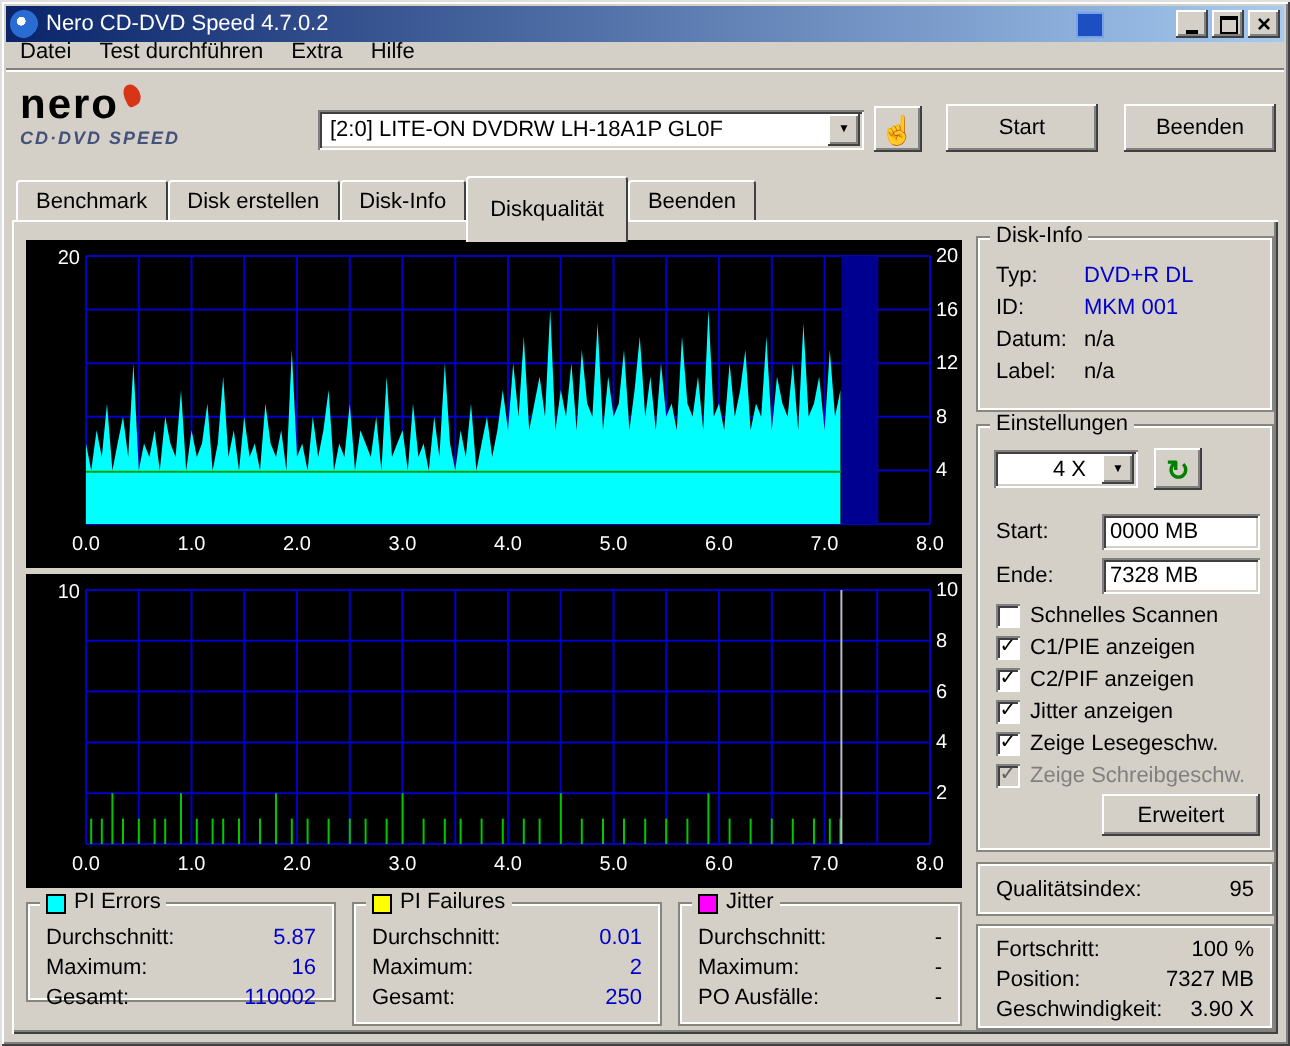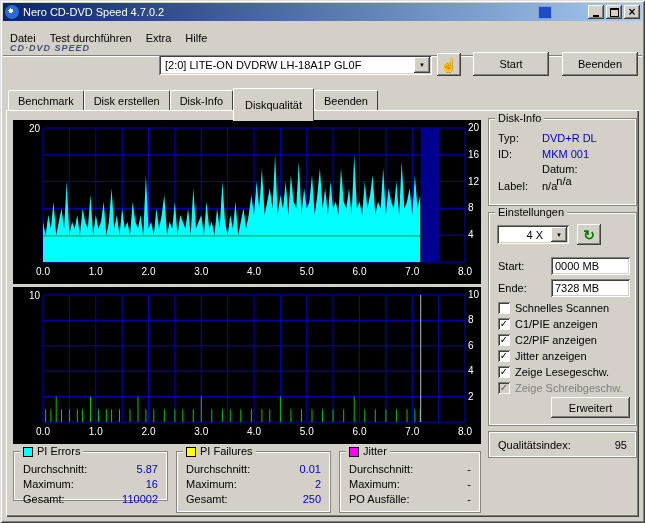--- a/index.html
+++ b/index.html
@@ -14,21 +14,21 @@
             background:radial-gradient(circle at 40% 40%,#ffffff 0 18%,#2b6cd4 19% 72%,#12316e 73% 100%);flex:0 0 auto;}
   .title{flex:1;color:#fff;font-weight:normal;padding-left:4px;white-space:nowrap;overflow:hidden;}
   .tb-extra{width:14px;height:13px;margin-right:36px;background:#1e4fc2;box-shadow:inset 0 0 0 1px #7ba0ea;flex:0 0 auto;}
   .tb-btn{width:16px;height:14px;margin-right:2px;background:#d4d0c8;flex:0 0 auto;
           box-shadow:inset -1px -1px 0 #404040,inset 1px 1px 0 #ffffff,inset -2px -2px 0 #808080;
           display:flex;align-items:center;justify-content:center;}
   .g-min{width:6px;height:2px;background:#000;margin-top:7px;}
   .g-max{width:7px;height:6px;border:1px solid #000;border-top-width:2px;}
   .g-close{font-size:12px;font-weight:bold;line-height:10px;}
   
-  .menubar{position:absolute;left:3px;top:21px;width:639px;height:35px;display:flex;align-items:center;
+  .menubar{position:absolute;left:3px;top:21px;width:639px;height:14px;display:flex;align-items:flex-end;
            border-bottom:1px solid #808080;box-shadow:0 1px 0 #ffffff;box-sizing:border-box;}
   .menu-item{padding:2px 7px;}
   
   .logo{position:absolute;left:10px;top:42px;width:145px;line-height:1;}
   .logo-brand{font-size:21px;font-weight:bold;letter-spacing:1px;}
   .flame{display:inline-block;width:8px;height:11px;margin-left:2px;background:#d83418;
          border-radius:50% 50% 50% 2px;transform:rotate(-25deg);vertical-align:top;}
   .logo-product{font-size:9px;font-weight:bold;font-style:italic;color:#44517c;letter-spacing:1px;margin-top:2px;}
   .btn{position:absolute;background:#d4d0c8;border:none;font-family:"Liberation Sans",sans-serif;font-size:11px;color:#000;
        box-shadow:inset -1px -1px 0 #404040,inset 1px 1px 0 #ffffff,inset -2px -2px 0 #808080,inset 2px 2px 0 #d4d0c8;
@@ -89,20 +89,21 @@
   </div>
 
   <div class="menubar">
     <span class="menu-item">Datei</span>
     <span class="menu-item">Test durchführen</span>
     <span class="menu-item">Extra</span>
     <span class="menu-item">Hilfe</span>
   </div>
 
   <div class="logo">
+    <div><span class="logo-brand">nero</span><span class="flame"></span></div>
     <div class="logo-product">CD·DVD SPEED</div>
   </div>
 
   <div class="combo" style="left:159px;top:55px;width:273px;height:20px;">
     <span class="combo-text">[2:0]   LITE-ON DVDRW LH-18A1P GL0F</span>
     <span class="combo-btn">
         <span>▼</span>
       </span>
   </div>
 
@@ -312,21 +313,21 @@
   <div class="group" style="left:488px;top:118px;width:149px;height:88px;">
     <div class="group-title">Disk-Info</div>
     <div class="kv-tab" style="top:12px;">
         <span class="lab">Typ:</span>
         <span class="val">DVD+R DL</span>
       </div>
     <div class="kv-tab" style="top:28px;">
         <span class="lab">ID:</span>
         <span class="val">MKM 001</span>
       </div>
-    <div class="kv-tab" style="top:44px;flex-direction:column;">
+    <div class="kv-tab" style="top:44px;">
         <span class="lab">Datum:</span>
         <span>n/a</span>
       </div>
     <div class="kv-tab" style="top:60px;">
         <span class="lab">Label:</span>
         <span>n/a</span>
       </div>
   </div>
 
   <div class="group" style="left:488px;top:212px;width:149px;height:214px;">
@@ -375,14 +376,28 @@
     <button class="btn" style="left:62px;top:184px;width:79px;height:21px;">Erweitert</button>
   </div>
 
   <div class="group" style="left:488px;top:431px;width:149px;height:27px;">
     <div class="kv" style="top:6px;">
       <span>Qualitätsindex:</span>
       <span>95</span>
     </div>
   </div>
 
+  <div class="group" style="left:488px;top:462px;width:149px;height:53px;">
+    <div class="kv" style="top:5px;">
+        <span>Fortschritt:</span>
+        <span>100 %</span>
+      </div>
+    <div class="kv" style="top:20px;">
+        <span>Position:</span>
+        <span>7327 MB</span>
+      </div>
+    <div class="kv" style="top:35px;">
+        <span>Geschwindigkeit:</span>
+        <span>3.90 X</span>
+      </div>
+  </div>
 
 </div>
 
 </body></html>

